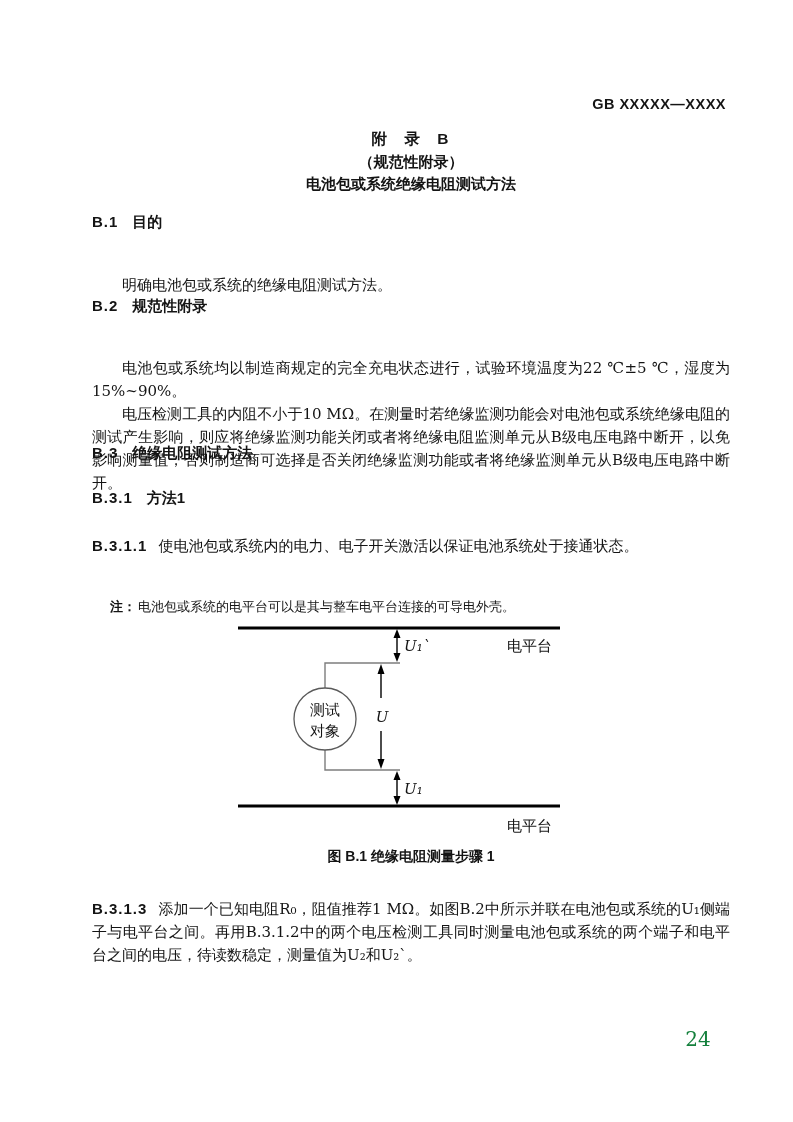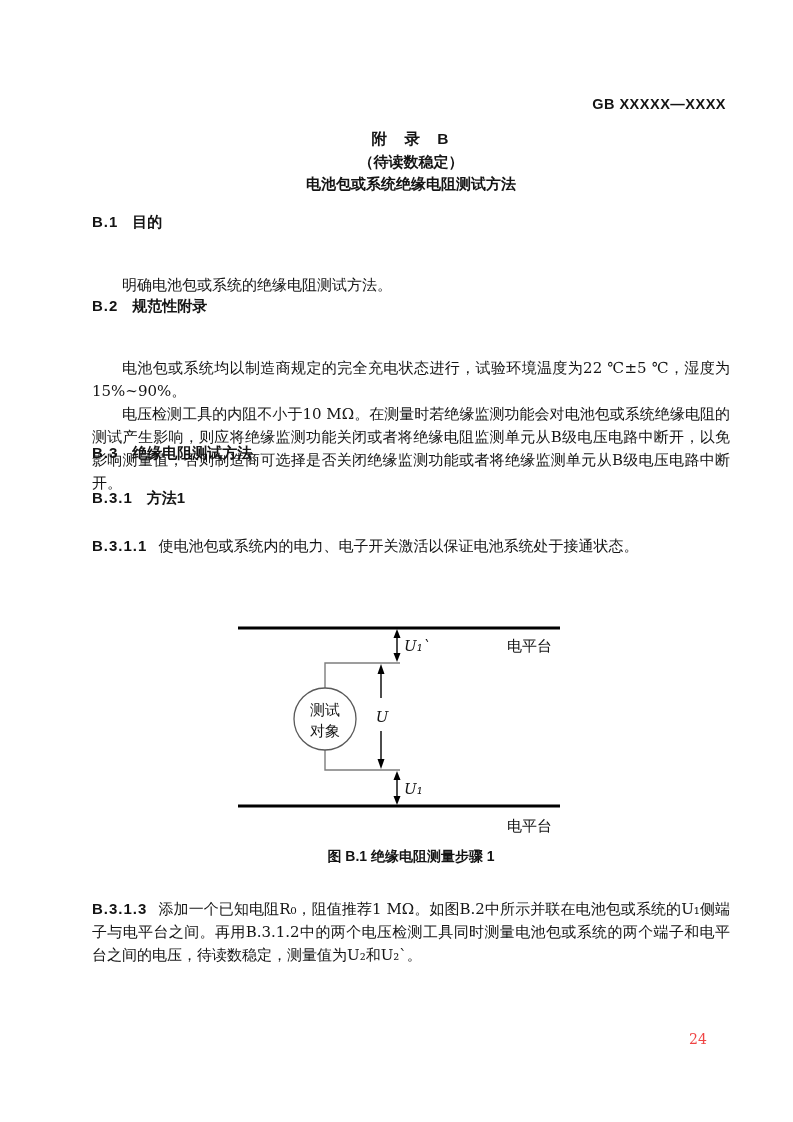--- a/index.html
+++ b/index.html
@@ -16,40 +16,40 @@
   .hei{font-family:"Liberation Sans","DejaVu Sans",sans-serif;font-weight:bold;}
   .heading{font-family:"Liberation Sans","DejaVu Sans",sans-serif;font-weight:bold;font-size:15px;}
   .heading .num{margin-right:14px;letter-spacing:1px;}
   .clause-num{font-family:"Liberation Sans","DejaVu Sans",sans-serif;font-weight:bold;margin-right:11px;letter-spacing:1px;}
   .indent{text-indent:2em;}
   .doc-ref{font-family:"Liberation Sans","DejaVu Sans",sans-serif;font-weight:bold;font-size:14.5px;letter-spacing:0.5px;}
   .title-l1{font-size:15.5px;word-spacing:9px;letter-spacing:2px;}
   .note-line{font-size:13px;line-height:19px;}
   .note-line .note-label{font-weight:bold;margin-right:2px;}
   .caption{font-size:14px;}
-  .pagenum{font-size:14px;color:#ef4444;}
+  .pagenum{font-size:20px;color:#15803d;}
   p{margin:0;}
   svg text{font-family:"DejaVu Serif","Liberation Serif",serif;}
   .svg-cn{font-size:15px;fill:#141414;}
   .svg-var{font-size:15px;font-style:italic;fill:#141414;}
   .busbar{stroke:#000;stroke-width:3;}
   .wire{stroke:#7d7d7d;stroke-width:1.4;fill:none;}
   .arrowline{stroke:#000;stroke-width:1.4;}
   .arrowhead{fill:#000;stroke:none;}
   .device{fill:#ffffff;stroke:#5a5a5a;stroke-width:1.3;}
 </style>
 </head>
 <body>
 
 <div class="page">
 
   <div class="abs doc-ref" style="top:93px;left:0;width:726px;text-align:right;">GB XXXXX—XXXX</div>
 
   <div class="abs col center hei title-l1" style="top:127px;">附 录 B</div>
-  <div class="abs col center hei" style="top:150px;font-size:15px;">（待读数稳定）</div>
+  <div class="abs col center hei" style="top:150px;font-size:15px;">（规范性附录）</div>
   <div class="abs col center hei" style="top:172px;font-size:15px;">电池包或系统绝缘电阻测试方法</div>
 
   <div class="abs col heading" style="top:210px;">
     <span class="num">B.1</span><span>目的</span>
   </div>
   <div class="abs col just" style="top:252px;">
     <p class="indent">明确电池包或系统的绝缘电阻测试方法。</p>
   </div>
 
   <div class="abs col heading" style="top:294px;">
@@ -66,20 +66,23 @@
 
   <div class="abs col heading" style="top:486px;">
     <span class="num">B.3.1</span><span>方法1</span>
   </div>
 
   <div class="abs col just" style="top:512px;">
     <p><span class="clause-num">B.3.1.1</span><span>使电池包或系统内的电力、电子开关激活以保证电池系统处于接通状态。</span></p>
   </div>
 
 
+  <div class="abs note-line" style="top:597px;left:110px;width:600px;">
+    <span class="note-label">注：</span><span>电池包或系统的电平台可以是其与整车电平台连接的可导电外壳。</span>
+  </div>
 
   <svg class="abs" style="top:615px;left:0;" width="793" height="228" viewBox="0 615 793 228">
 
     <line class="busbar" x1="238" y1="628" x2="560" y2="628"></line>
 
     <line class="busbar" x1="238" y1="806" x2="560" y2="806"></line>
 
     <text class="svg-cn" x="552" y="651" text-anchor="end">电平台</text>
     <text class="svg-cn" x="552" y="831" text-anchor="end">电平台</text>
 

